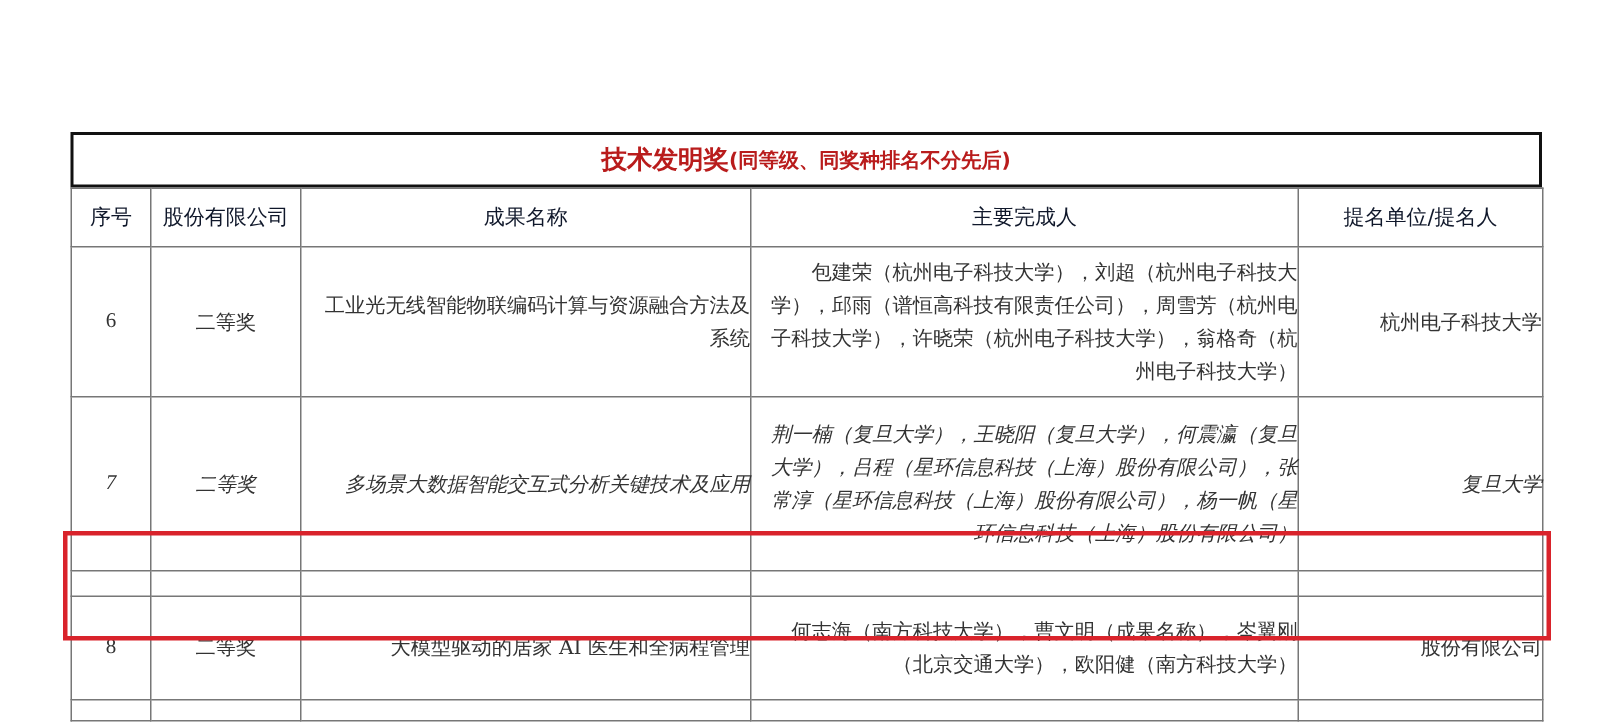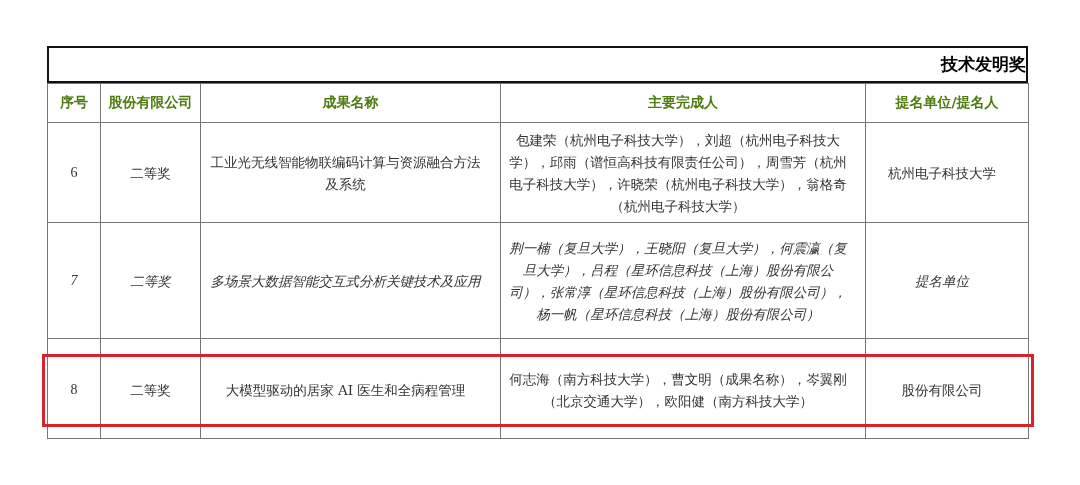--- a/index.html
+++ b/index.html
@@ -20,23 +20,24 @@
       left: 47px;
       top: 46px;
       width: 981px;
     }
     .title-row {
       box-sizing: border-box;
       height: 37px;
       border: 2px solid #111;
       display: flex;
       align-items: center;
-      justify-content: flex-end;
+      justify-content: center;
       font-family: "DejaVu Sans", "Liberation Sans", sans-serif;
-      color: #000000;
+      color: #b91c1c;
+      margin-top: 42px;
     }
     .title-main {
       font-size: 17px;
       font-weight: bold;
     }
     .title-sub {
       font-size: 13.5px;
       font-weight: bold;
     }
     table {
@@ -45,34 +46,34 @@
       table-layout: fixed;
     }
     td, th {
       border: 1px solid #777;
       padding: 0;
       font-weight: normal;
     }
     th {
       font-family: "DejaVu Sans", "Liberation Sans", sans-serif;
       font-size: 14px;
-      font-weight: bold;
-      color: #4d7c0f;
+      font-weight: normal;
+      color: #0f172a;
       height: 38px;
       text-align: center;
       vertical-align: middle;
     }
     td {
       font-size: 13.5px;
       line-height: 22px;
       color: #333;
       vertical-align: middle;
     }
     td.center { text-align: center; }
-    td.left { text-align: center; padding-left: 6px; padding-right: 16px; margin-top: 28px; }
+    td.left { text-align: right; padding-left: 6px; padding-right: 0; margin-top: 28px; }
     tr.r6 td { height: 99px; }
     tr.r7 td { height: 115px; font-style: italic; }
     tr.spacer td { height: 16px; }
     tr.r8 td { height: 68px; }
     tr.spacer2 td { height: 13px; }
     .num { font-family: "Liberation Serif", serif; font-size: 14px; }
     .highlight-box {
       position: absolute;
       left: 42px;
       top: 354px;
@@ -81,20 +82,21 @@
       border: 3px solid #d9232b;
       pointer-events: none;
     }
   </style>
 </head>
 <body>
 
 <div class="doc">
   <div class="title-row">
     <span class="title-main">技术发明奖</span>
+      <span class="title-sub">(同等级、同奖种排名不分先后)</span>
   </div>
   <table>
     <colgroup>
       <col style="width:53px">
       <col style="width:100px">
       <col style="width:300px">
       <col style="width:365px">
       <col style="width:163px">
     </colgroup>
     <thead>
@@ -112,21 +114,21 @@
         <td class="center">二等奖</td>
         <td class="left">工业光无线智能物联编码计算与资源融合方法及系统</td>
         <td class="left">包建荣（杭州电子科技大学），刘超（杭州电子科技大学），邱雨（谱恒高科技有限责任公司），周雪芳（杭州电子科技大学），许晓荣（杭州电子科技大学），翁格奇（杭州电子科技大学）</td>
         <td class="left">杭州电子科技大学</td>
       </tr>
       <tr class="r7">
         <td class="center num">7</td>
         <td class="center">二等奖</td>
         <td class="left">多场景大数据智能交互式分析关键技术及应用</td>
         <td class="left">荆一楠（复旦大学），王晓阳（复旦大学），何震瀛（复旦大学），吕程（星环信息科技（上海）股份有限公司），张常淳（星环信息科技（上海）股份有限公司），杨一帆（星环信息科技（上海）股份有限公司）</td>
-        <td class="left">提名单位</td>
+        <td class="left">复旦大学</td>
       </tr>
       <tr class="spacer">
         <td></td>
         <td></td>
         <td></td>
         <td></td>
         <td></td>
       </tr>
       <tr class="r8">
         <td class="center num">8</td>

